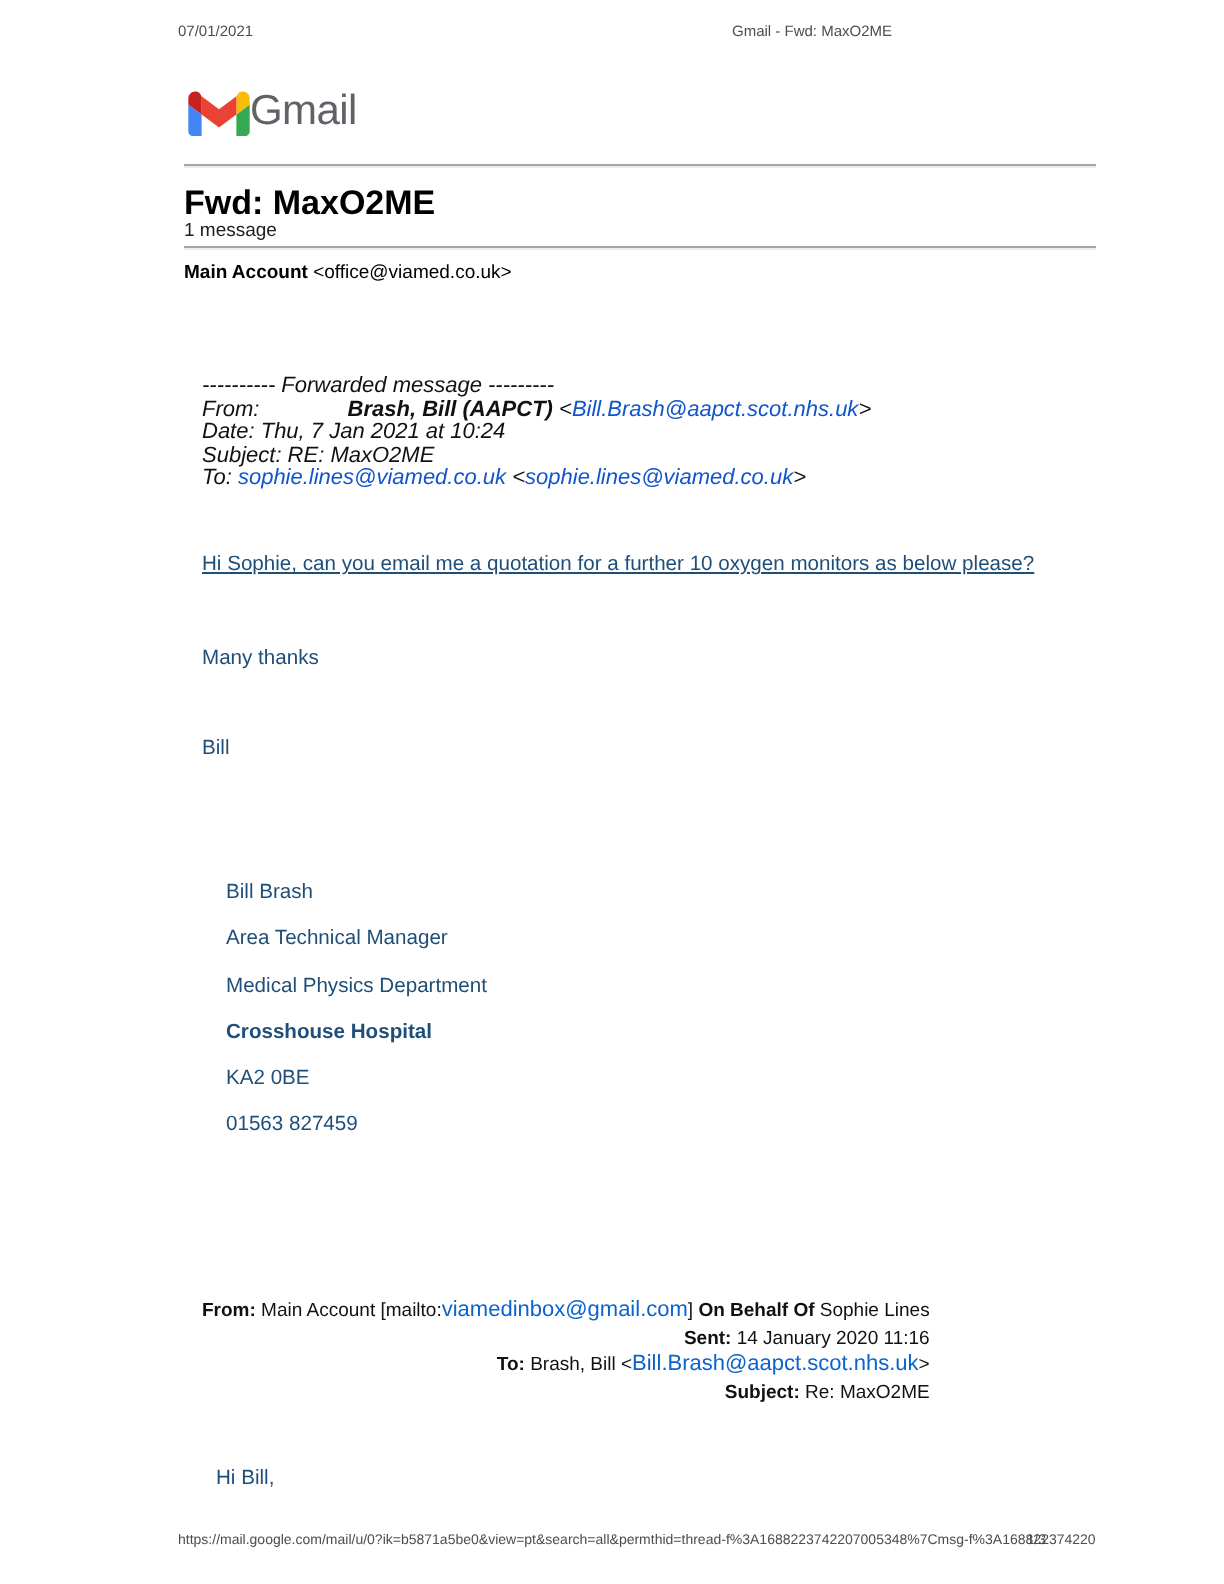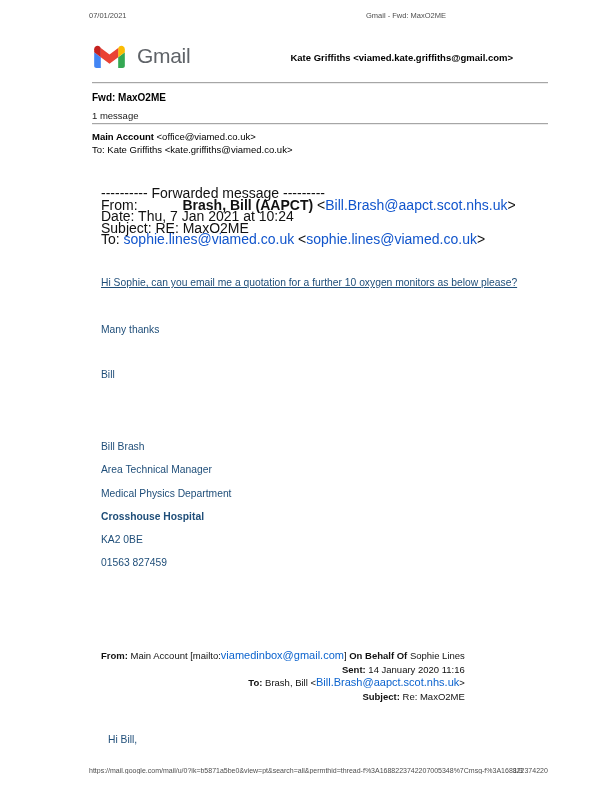--- a/index.html
+++ b/index.html
@@ -11,47 +11,47 @@
   
   .print-meta { position:absolute; font-size:7.5px; color:#4d4d4d; white-space:nowrap; }
   #print-date  { left:25px; top:11px; }
   #print-title { left:302px; top:11px; }
   #print-url   { left:25px; top:767px; font-size:7px; max-width:545px; overflow:hidden; }
   #print-page  { right:25px; top:767px; font-size:7px; }
 
   
   .masthead { position:absolute; left:30px; top:44px; display:flex; align-items:center; }
   .gmail-logo-icon { width:31px; height:23px; display:block; }
-  .gmail-wordmark { font-size:21px; color:#5f6368; margin-left:12px; letter-spacing:-0.3px; }
+  .gmail-wordmark { font-size:21px; color:#5f6368; margin-left:0; letter-spacing:-0.3px; }
   .account-line { position:absolute; right:35px; top:52px; font-size:9.5px; font-weight:bold; }
 
   .hr { position:absolute; left:28px; width:573px; height:2px;
         border:none; border-top:1px solid #a6a6a6; border-bottom:1px solid #ececec; box-sizing:border-box; }
   #hr-top    { top:82px; }
   #hr-bottom { top:123px; }
 
-  .subject-title { position:absolute; left:28px; top:92px; font-size:10px; font-weight:bold; }
+  .subject-title { position:absolute; left:28px; top:92px; font-size:17px; font-weight:bold; }
   .message-count { position:absolute; left:28px; top:110px; font-size:9.5px; color:#202020; }
 
   .sender-row { position:absolute; left:28px; top:131px; width:564px; display:flex; justify-content:space-between; font-size:9.5px; }
   .sender-name { font-weight:bold; }
   .to-line { position:absolute; left:28px; top:144px; font-size:9.5px; }
 
   
-  .fwd-block { position:absolute; left:37px; top:188px; font-size:14px; line-height:11.6px; color:#111; }
+  .fwd-block { position:absolute; left:37px; top:188px; font-size:11px; line-height:11.6px; color:#111;font-style:italic; }
   .fwd-block .b { font-weight:bold;padding-left:41px; }
   a.glink { color:#1155cc; text-decoration:none; }
 
   
   .blue { color:#1f4e79; font-size:10.3px; }
   #body-greeting { position:absolute; left:37px; top:277px; width:540px;text-decoration:underline; }
   #body-thanks   { position:absolute; left:37px; top:324px; }
   #body-sign     { position:absolute; left:37px; top:369px; }
   .signature { position:absolute; left:37px; top:441px; width:300px; }
-  .sig-line { position:absolute; left:0; white-space:nowrap; }
+  .sig-line { position:absolute; left:12px; white-space:nowrap; }
   .sig-line:nth-child(1){ top:0; }
   .sig-line:nth-child(2){ top:23px; }
   .sig-line:nth-child(3){ top:47px; }
   .sig-line:nth-child(4){ top:70px;font-weight:bold; }
   .sig-line:nth-child(5){ top:93px; }
   .sig-line:nth-child(6){ top:116px; }
 
   
   .quoted-block { position:absolute; left:37px; top:649px; font-size:9.5px; line-height:13.5px; color:#111;text-align:right; }
   .quoted-block .b { font-weight:bold; }
@@ -70,34 +70,32 @@
   <div class="masthead">
     <svg class="gmail-logo-icon" viewBox="0 0 48 36">
       <path fill="#4285f4" d="M3.6 36h6.8V19.2L0 11.4v21C0 34.4 1.6 36 3.6 36z"></path>
       <path fill="#34a853" d="M37.6 36h6.8c2 0 3.6-1.6 3.6-3.6v-21l-10.4 7.8z"></path>
       <path fill="#fbbc04" d="M37.6 4.8v14.4L48 11.4V6.6c0-4.5-5.1-7-8.7-4.3z"></path>
       <path fill="#ea4335" d="M10.4 19.2V4.8L24 15 37.6 4.8v14.4L24 29.4z"></path>
       <path fill="#c5221f" d="M0 6.6v4.8l10.4 7.8V4.8L8.7 2.3C5.1-.4 0 2.1 0 6.6z"></path>
     </svg>
     <span class="gmail-wordmark">Gmail</span>
   </div>
-  <div class="account-line">Kate Griffiths &lt;viamed.kate.griffiths@gmail.com&gt;</div>
 
   <div id="hr-top" class="hr"></div>
 
   <div class="subject-title">Fwd: MaxO2ME</div>
   <div class="message-count">1 message</div>
 
   <div id="hr-bottom" class="hr"></div>
 
   <div class="sender-row">
     <span><span class="sender-name">Main Account</span><span> &lt;office@viamed.co.uk&gt;</span></span>
     <span>7 January 2021 at 10:33</span>
   </div>
-  <div class="to-line">To: Kate Griffiths &lt;kate.griffiths@viamed.co.uk&gt;</div>
 
   <div class="fwd-block">
     <div>---------- Forwarded message ---------</div>
     <div><span>From: </span><span class="b">Brash, Bill (AAPCT)</span><span> &lt;</span><a class="glink" href="#">Bill.Brash@aapct.scot.nhs.uk</a><span>&gt;</span></div>
     <div>Date: Thu, 7 Jan 2021 at 10:24</div>
     <div>Subject: RE: MaxO2ME</div>
     <div><span>To: </span><a class="glink" href="#">sophie.lines@viamed.co.uk</a><span> &lt;</span><a class="glink" href="#">sophie.lines@viamed.co.uk</a><span>&gt;</span></div>
   </div>
 
   <div id="body-greeting" class="blue">Hi Sophie, can you email me a quotation for a further 10 oxygen monitors as below please?</div>

